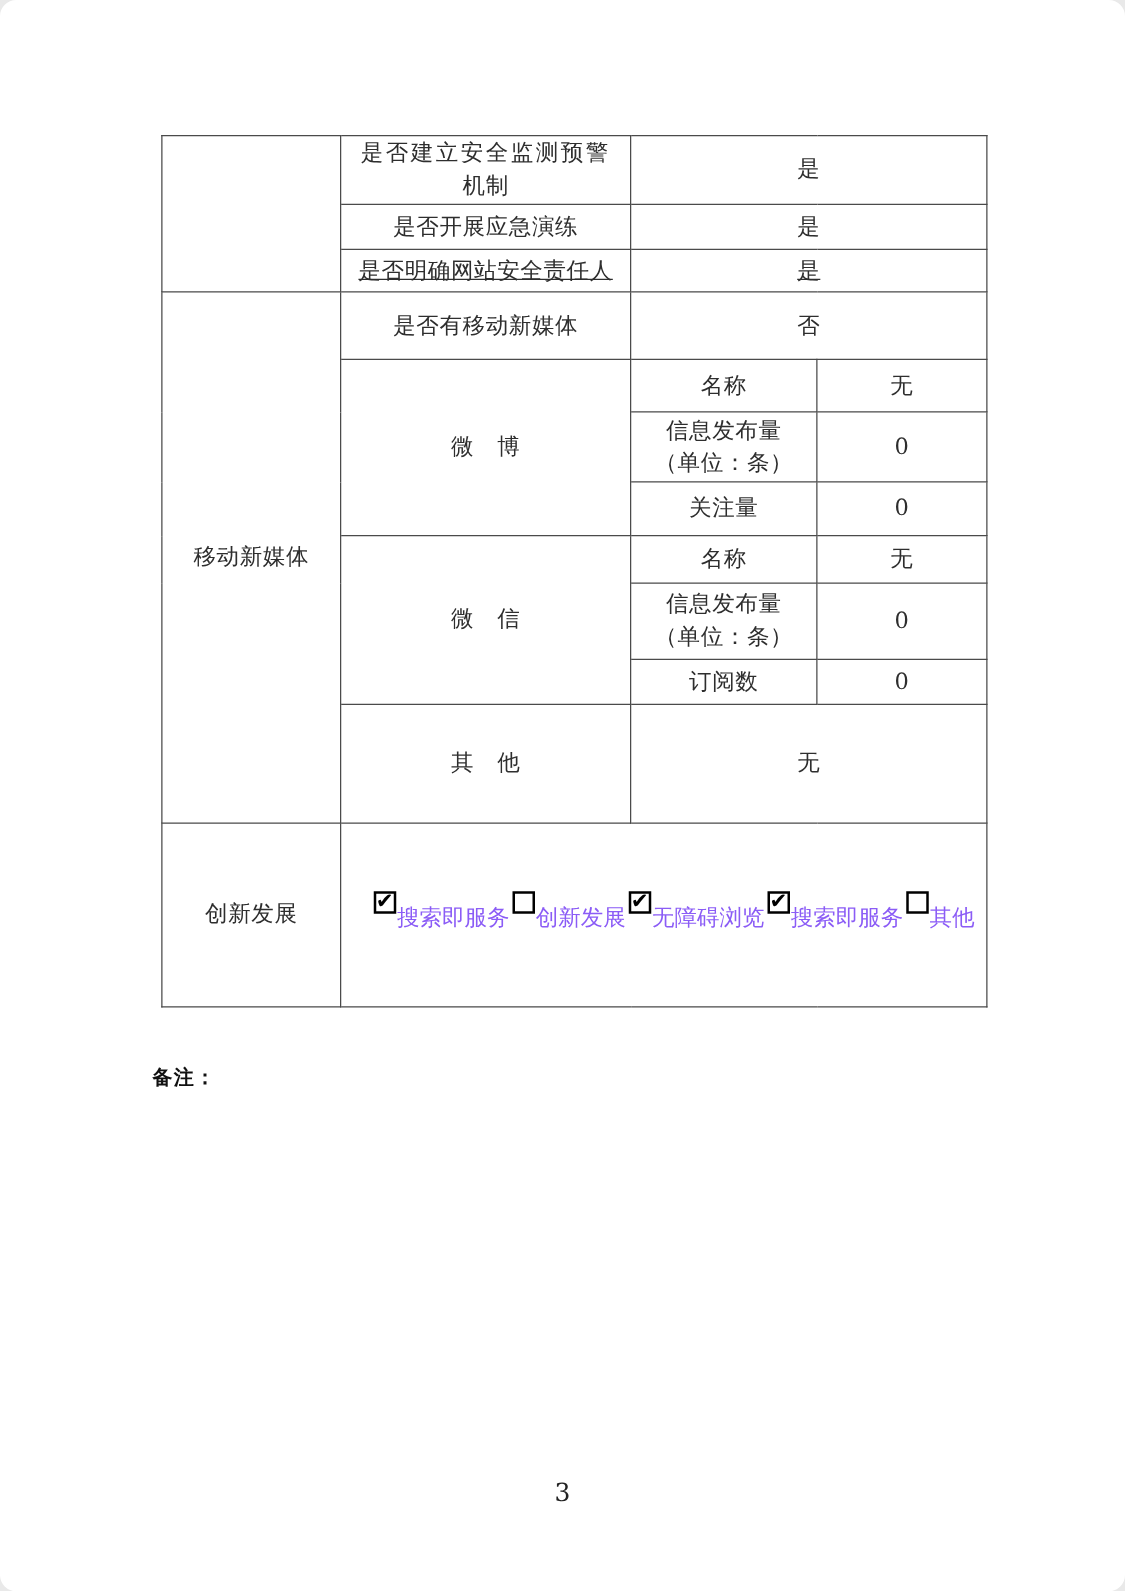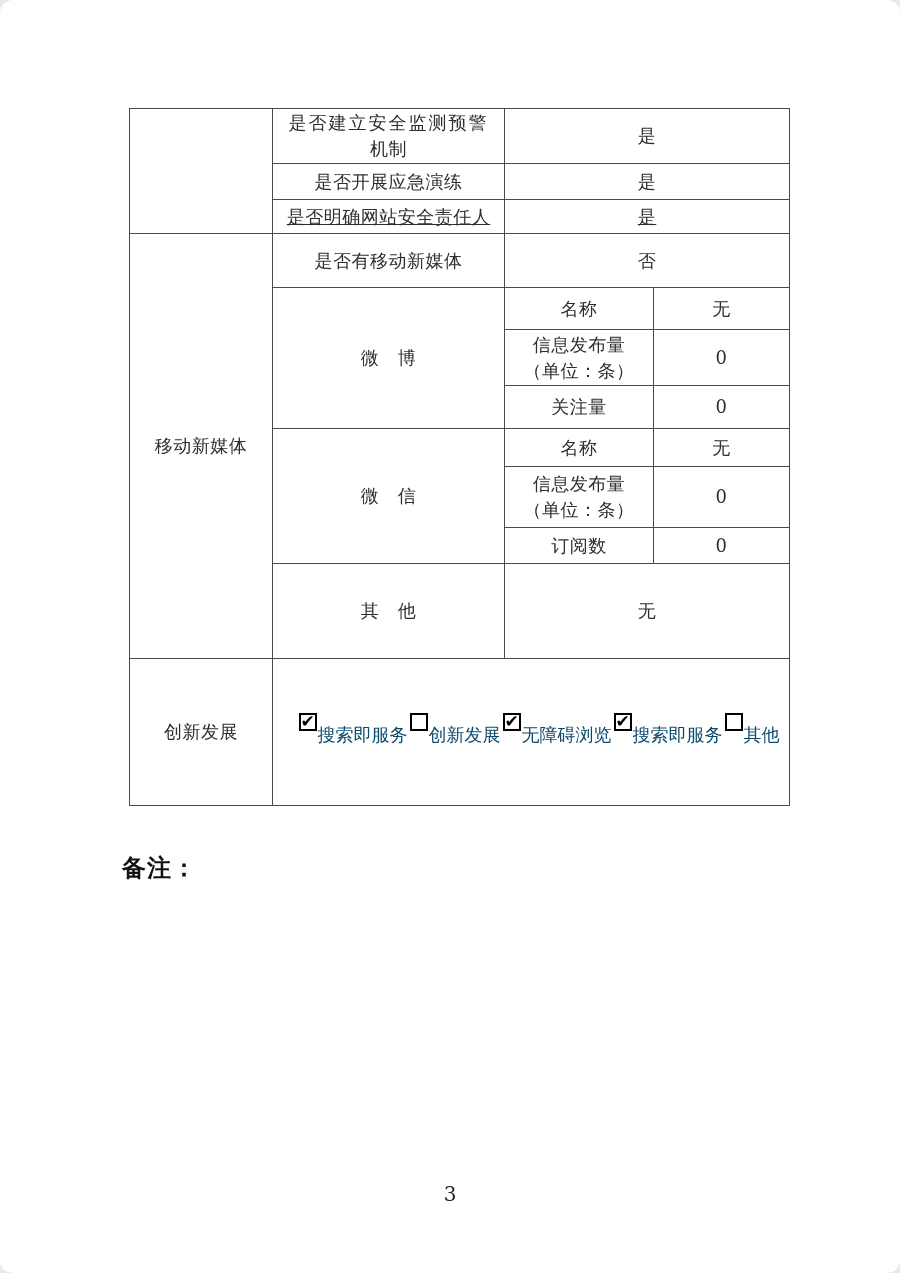--- a/index.html
+++ b/index.html
@@ -32,21 +32,21 @@
     line-height: 26px;
   }
   .report-table td .line { display: block; line-height: 26px; }
   .ls-wide { letter-spacing: 2px; }
   .notes {
     position: absolute;
     left: 122px;
     top: 852px;
     font-family: "DejaVu Sans", "Liberation Sans", sans-serif;
     font-weight: bold;
-    font-size: 24px;
+    font-size: 16px;
     color: #111;
     letter-spacing: 1px;
   }
   .page-number {
     position: absolute;
     left: 0;
     top: 1182px;
     width: 100%;
     text-align: center;
     font-size: 20px;
@@ -78,21 +78,21 @@
   .checkbox.checked::after {
     content: "✔";
     position: absolute;
     left: 0px;
     top: -7px;
     font-size: 17px;
     font-weight: bold;
     color: #000;
     font-family: "DejaVu Sans", sans-serif;
   }
-  .opt-label { color: #0c4a6e; margin-top: 25px; }
+  .opt-label { color: #8b5cf6; margin-top: 25px; }
 </style>
 </head>
 <body>
 
 <div class="page">
 
   <table class="report-table">
     <colgroup>
       <col style="width:143px">
         <col style="width:232px">

